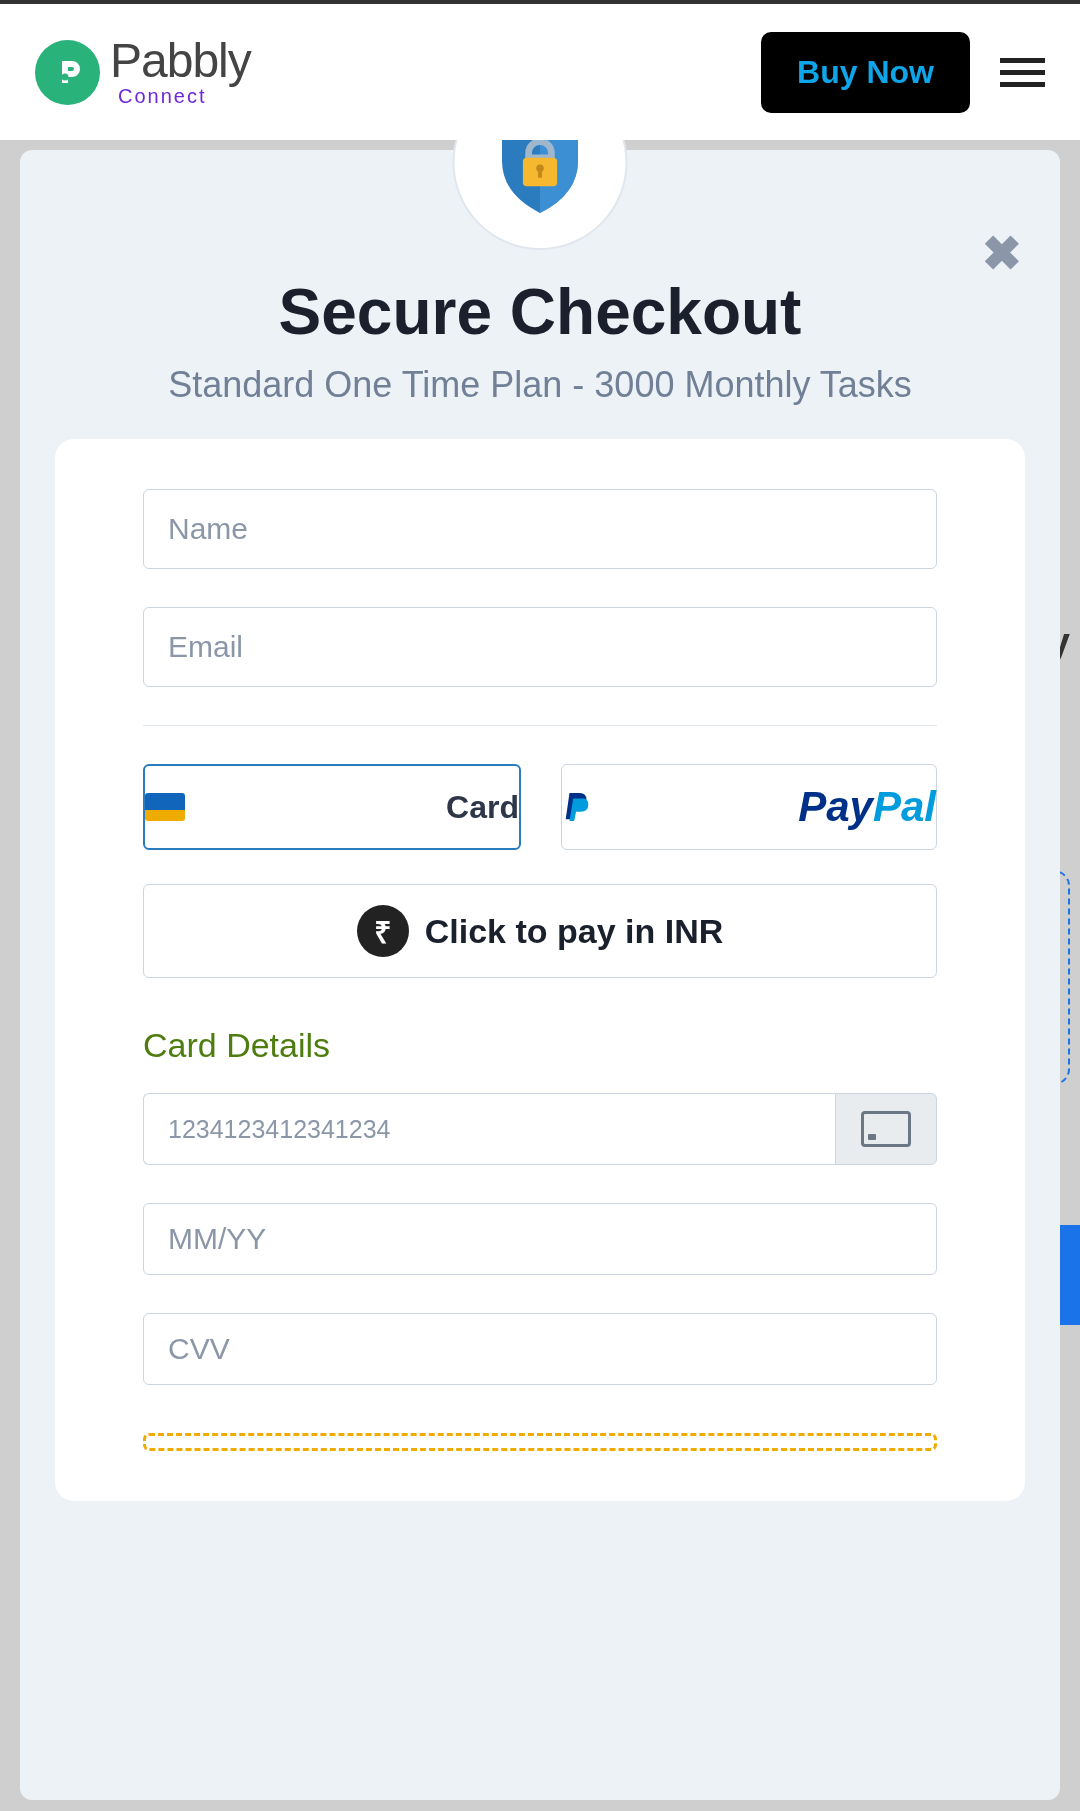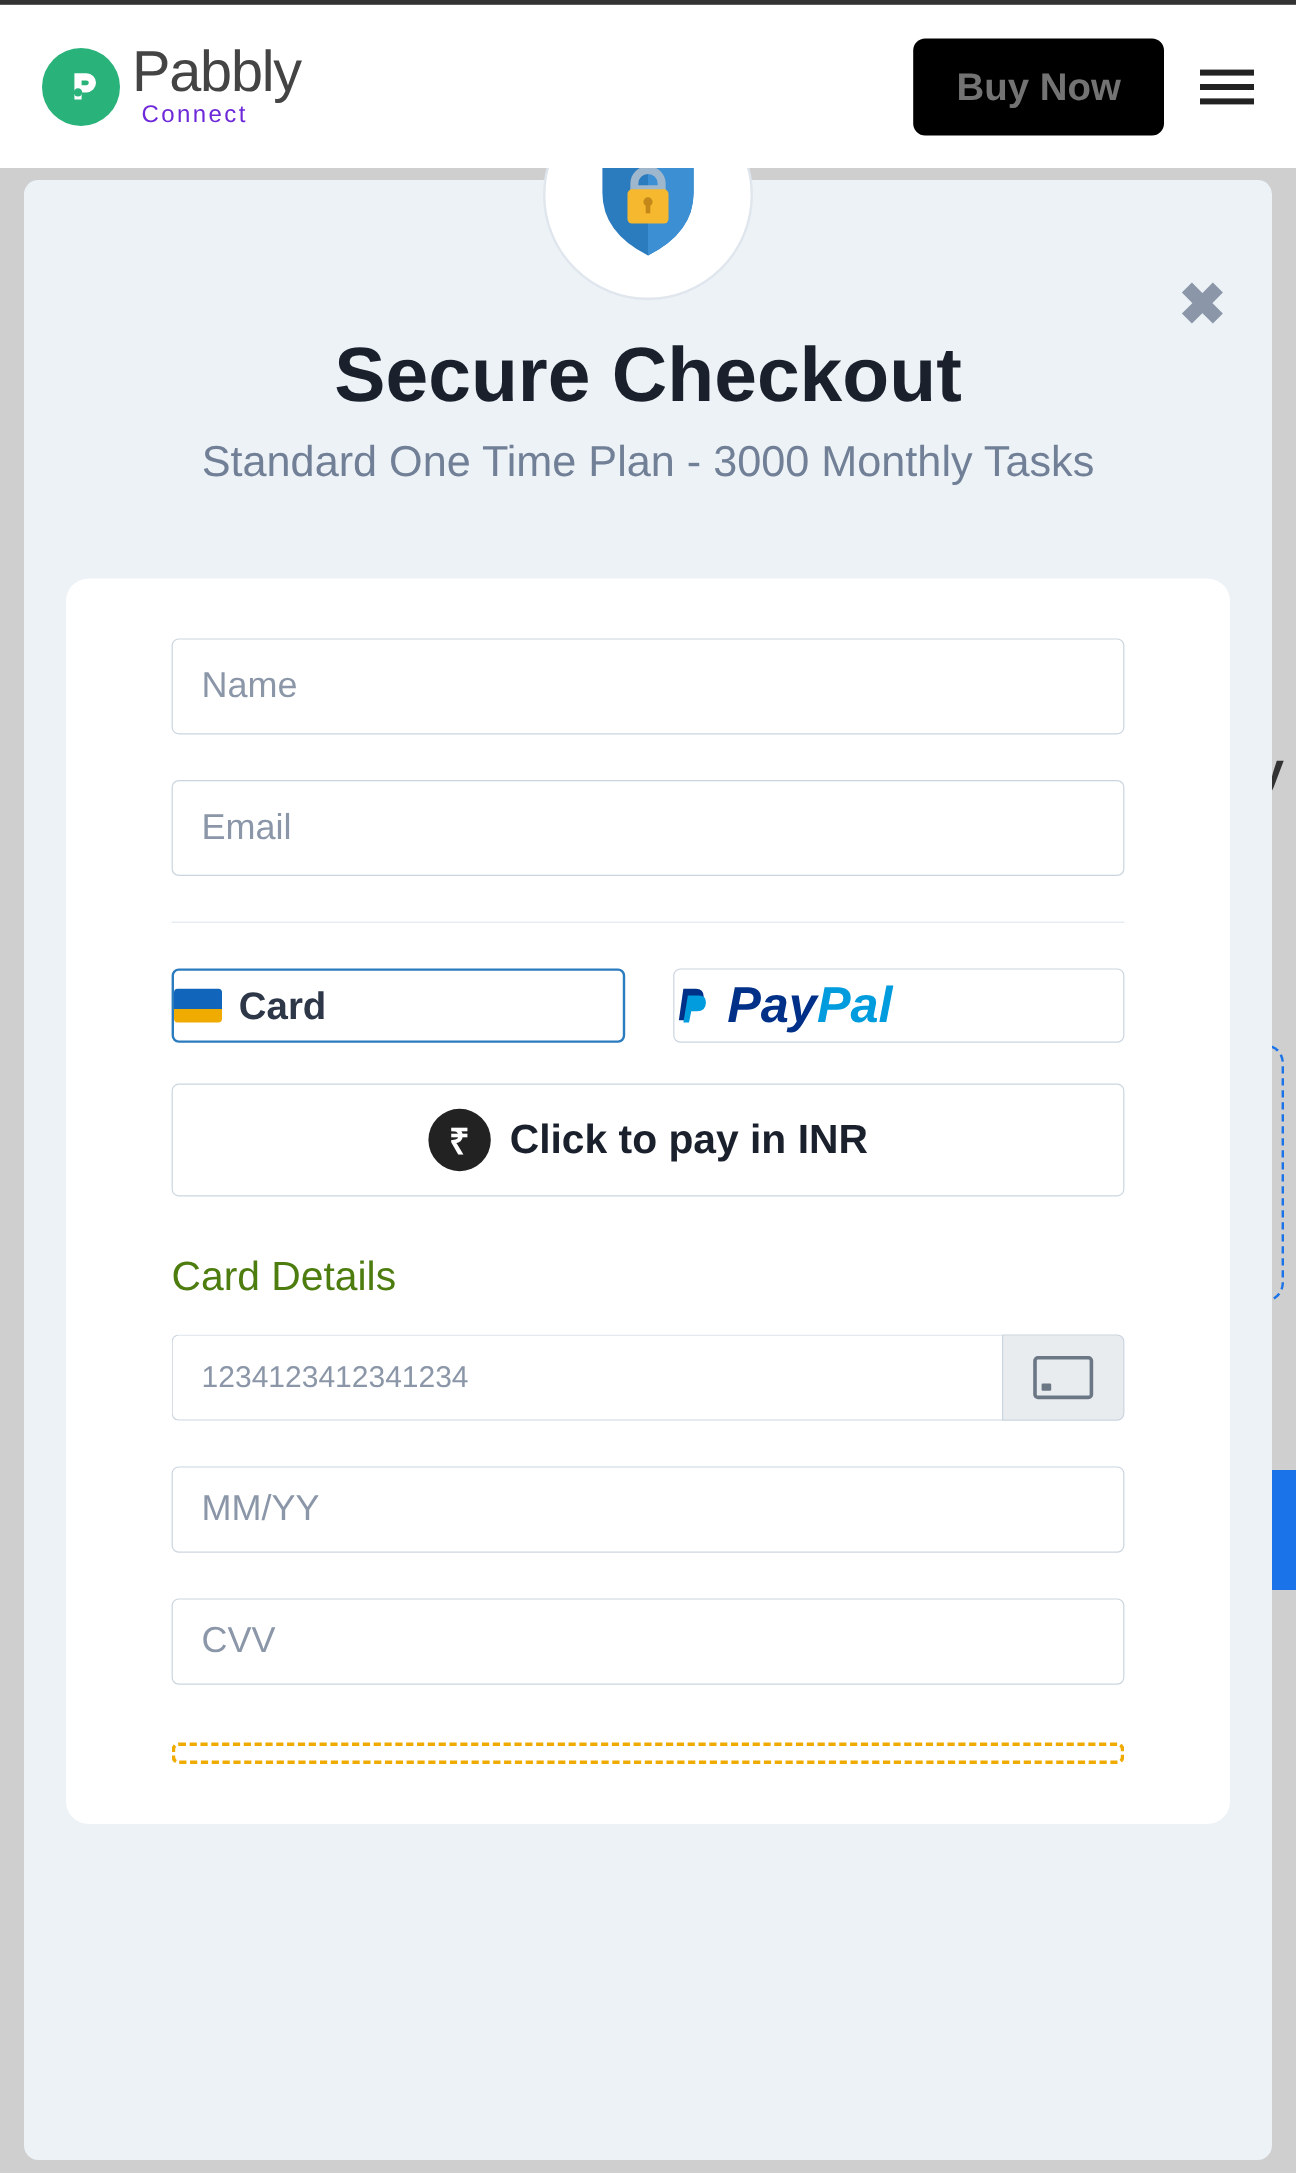--- a/index.html
+++ b/index.html
@@ -69,21 +69,21 @@
     }
 
     .header-right {
       display: flex;
       align-items: center;
       gap: 30px;
     }
 
     .buy-now-btn {
       background: #000;
-      color: #737373;
+      color: #0ea5e9;
       padding: 22px 36px;
       border: none;
       border-radius: 10px;
       font-size: 32px;
       font-weight: 700;
       cursor: pointer;
     }
 
     .hamburger {
       display: flex;
@@ -194,21 +194,21 @@
       font-size: 64px;
       font-weight: 700;
       color: #1a202c;
       margin-bottom: 15px;
     }
 
     .modal-subtitle {
       text-align: center;
       font-size: 36px;
       color: #718096;
-      margin-bottom: 76px;
+      margin-bottom: 33px;
       padding: 0 30px;
     }
 
     .form-card {
       background: #fff;
       border-radius: 19px;
       margin: 0 35px;
       padding: 50px 88px;
     }
 
@@ -234,27 +234,27 @@
     }
 
     .payment-methods {
       display: flex;
       gap: 40px;
       margin-bottom: 34px;
     }
 
     .payment-method-btn {
       flex: 1;
-      height: 62px;
+      height: 86px;
       border: 1px solid #cbd5e0;
       background: #fff;
       border-radius: 6px;
       display: flex;
       align-items: center;
-      justify-content: flex-start;
+      justify-content: space-between;
       gap: 14px;
       cursor: pointer;
       font-size: 32px;
       font-weight: 700;
       color: #2d3748;
     }
 
     .payment-method-btn.active {
       border: 2px solid #2b7bbf;
     }

